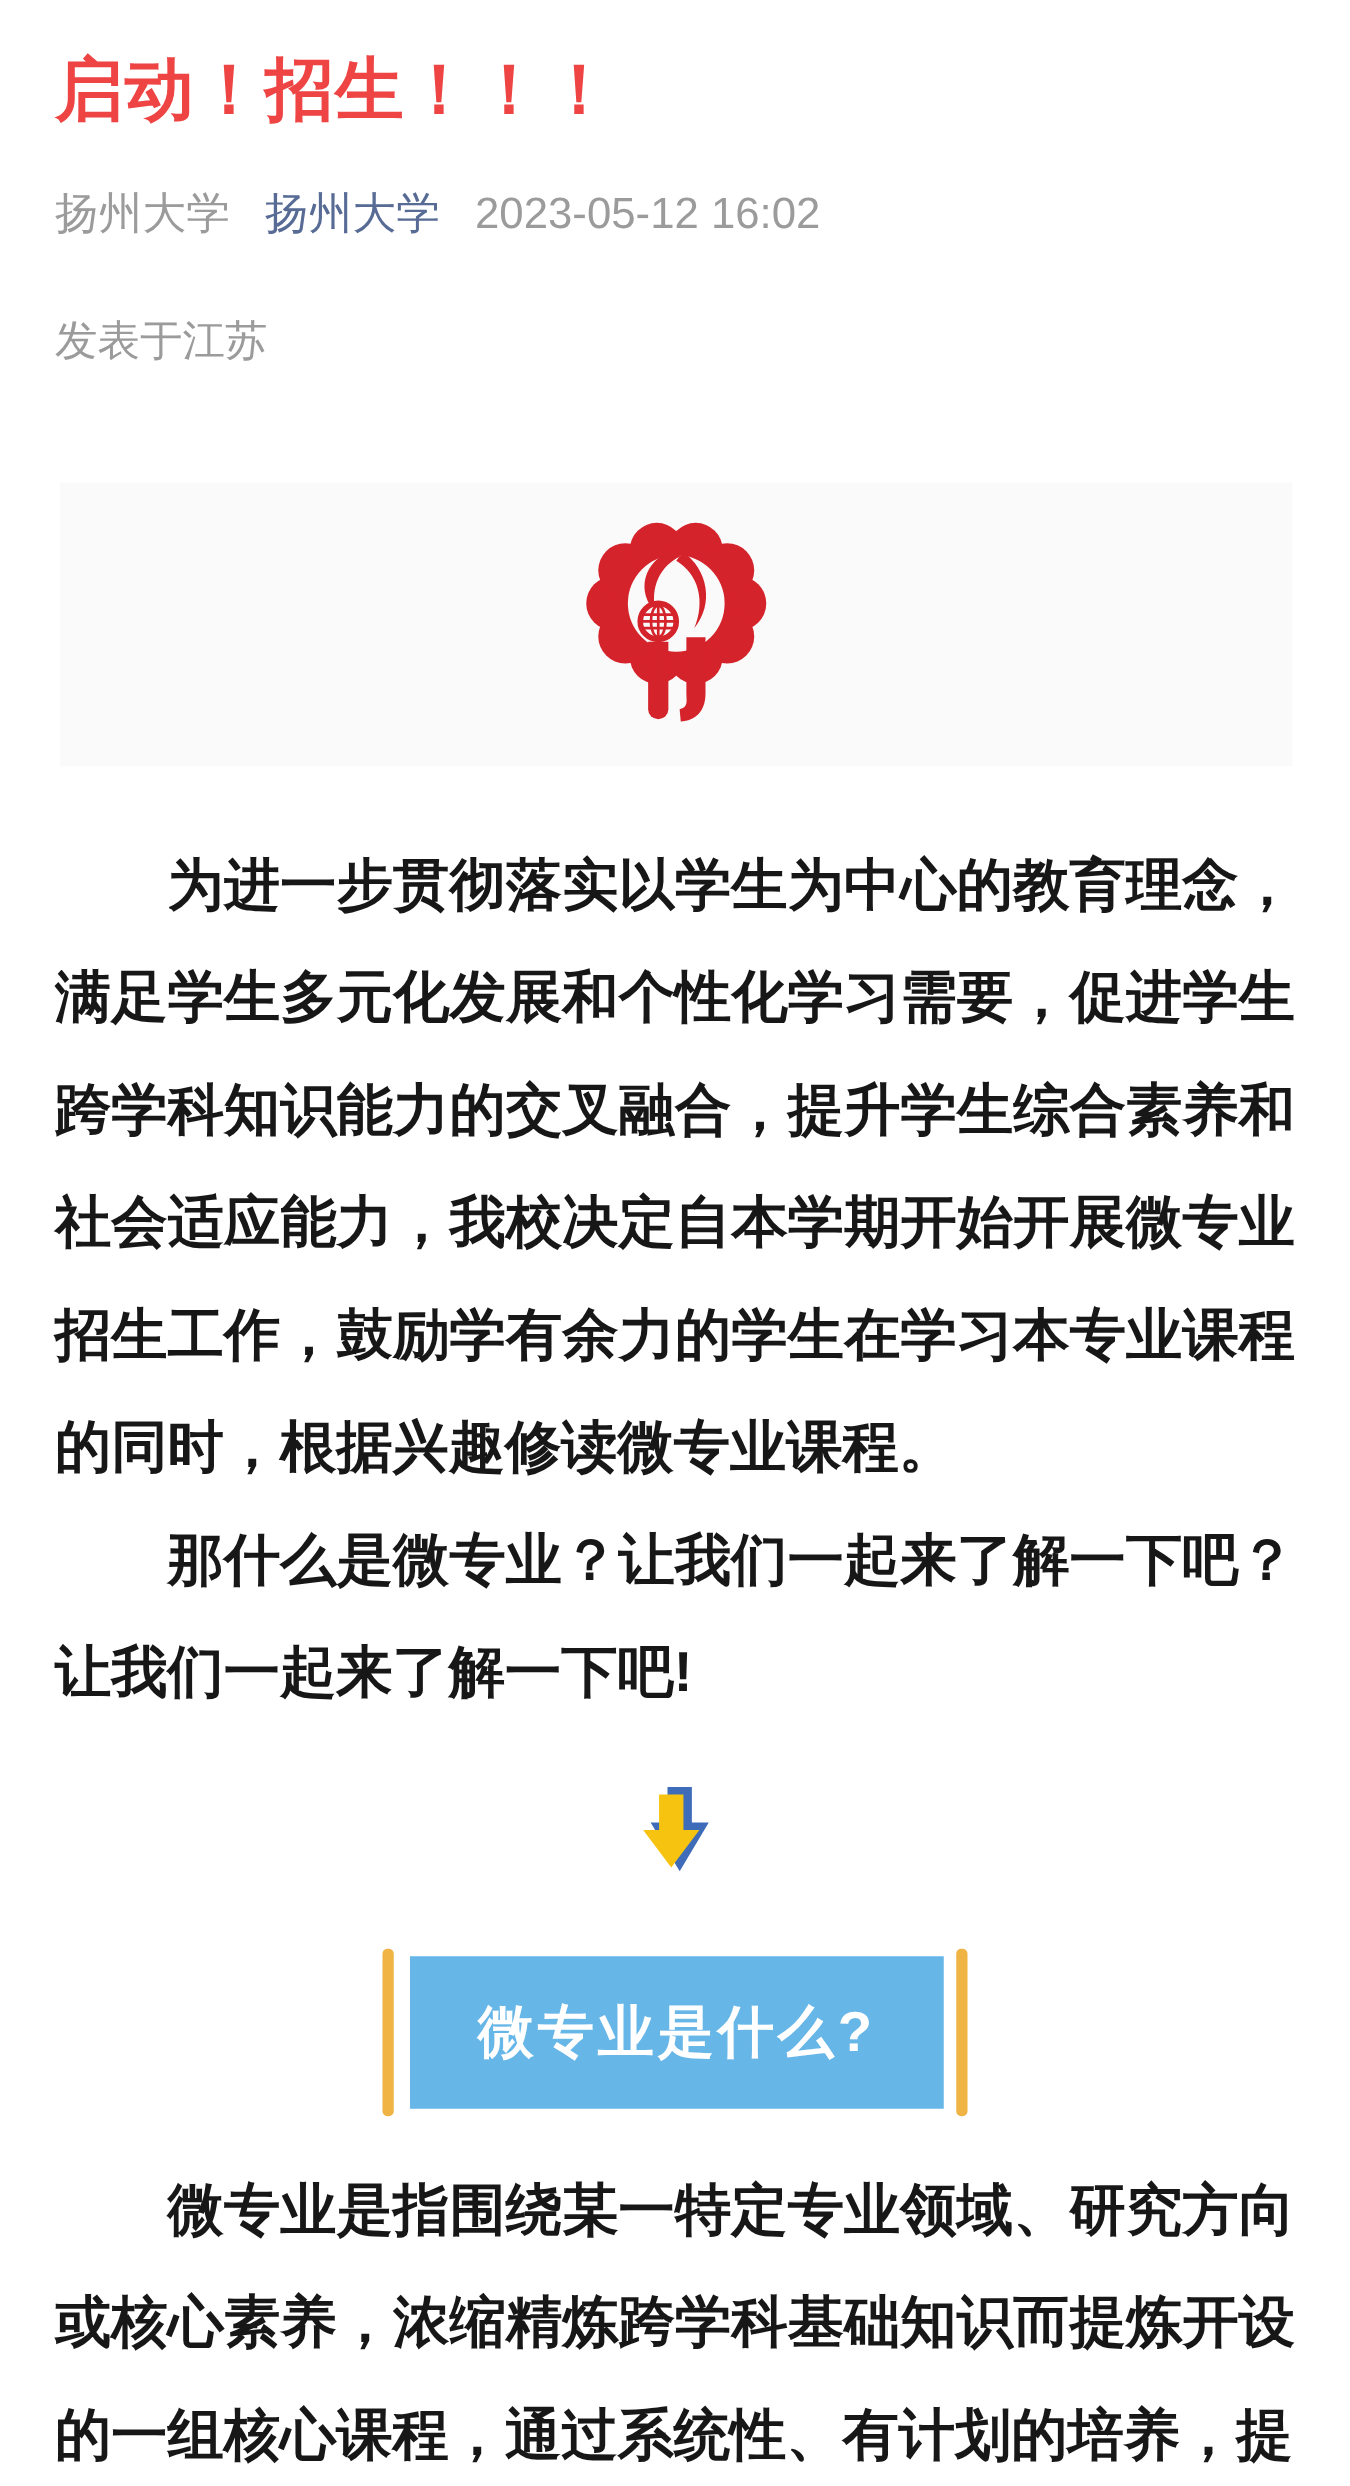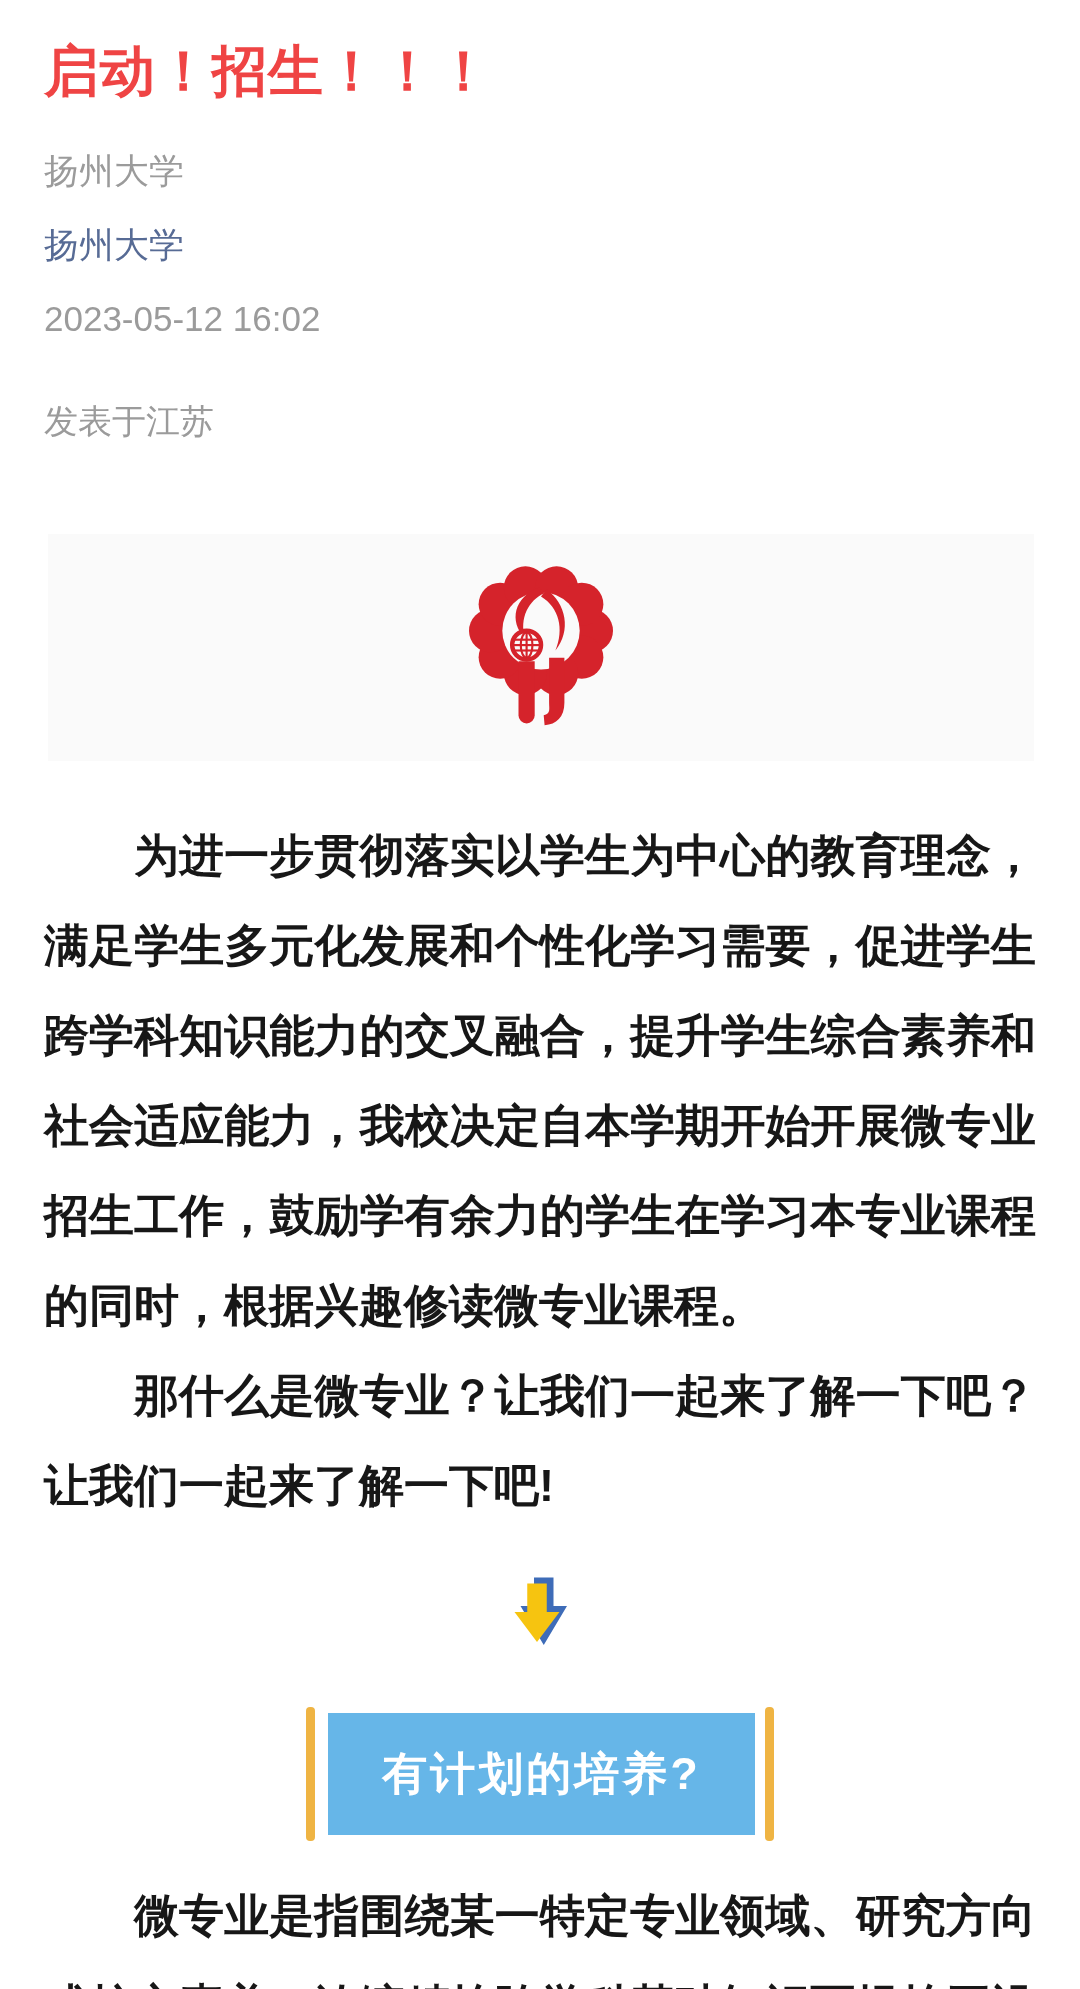--- a/index.html
+++ b/index.html
@@ -15,22 +15,22 @@
 
   .article-title {
     margin: 36px 44px 0 44px;
     font-size: 55px; line-height: 70px;
     font-weight: 700; color: #ef4444;
     letter-spacing: 1px;
   }
 
   .byline {
     margin: 42px 44px 0 44px;
-    display: flex; align-items: flex-start; gap: 28px;
-    font-size: 35px; line-height: 46px; flex-direction: column;
+    display: flex; align-items: center; gap: 28px;
+    font-size: 35px; line-height: 46px;
   }
   .account-id { color: #9b9b9b; }
   .account-link { color: #576b95; font-weight: 500; text-decoration: none; cursor: pointer; }
   .timestamp { color: #9b9b9b; }
 
   .location {
     margin: 56px 44px 0 44px;
     font-size: 34px; line-height: 46px;
     color: #9b9b9b;
   }
@@ -143,20 +143,20 @@
   <div class="arrow-row">
     <svg width="72" height="78" viewBox="0 0 96 96" aria-hidden="true">
       <polygon points="40,2 66,2 66,40 84,40 53,92 22,40 40,40" fill="#3e6cb8"></polygon>
       <polygon points="31,10 57,10 57,48 74,48 44,88 14,48 31,48" fill="#f6c410"></polygon>
     </svg>
   </div>
 
   <div class="section-banner">
     <span class="accent-bar left"></span>
     <div class="heading-box">
-      <span>有计划的培养?</span>
+      <span>微专业是什么?</span>
     </div>
     <span class="accent-bar right"></span>
   </div>
 
   <p class="body-p last">微专业是指围绕某一特定专业领域、研究方向或核心素养，浓缩精炼跨学科基础知识而提炼开设的一组核心课程，通过系统性、有计划的培养，提</p>
 
 </div>
 
 </body></html>

